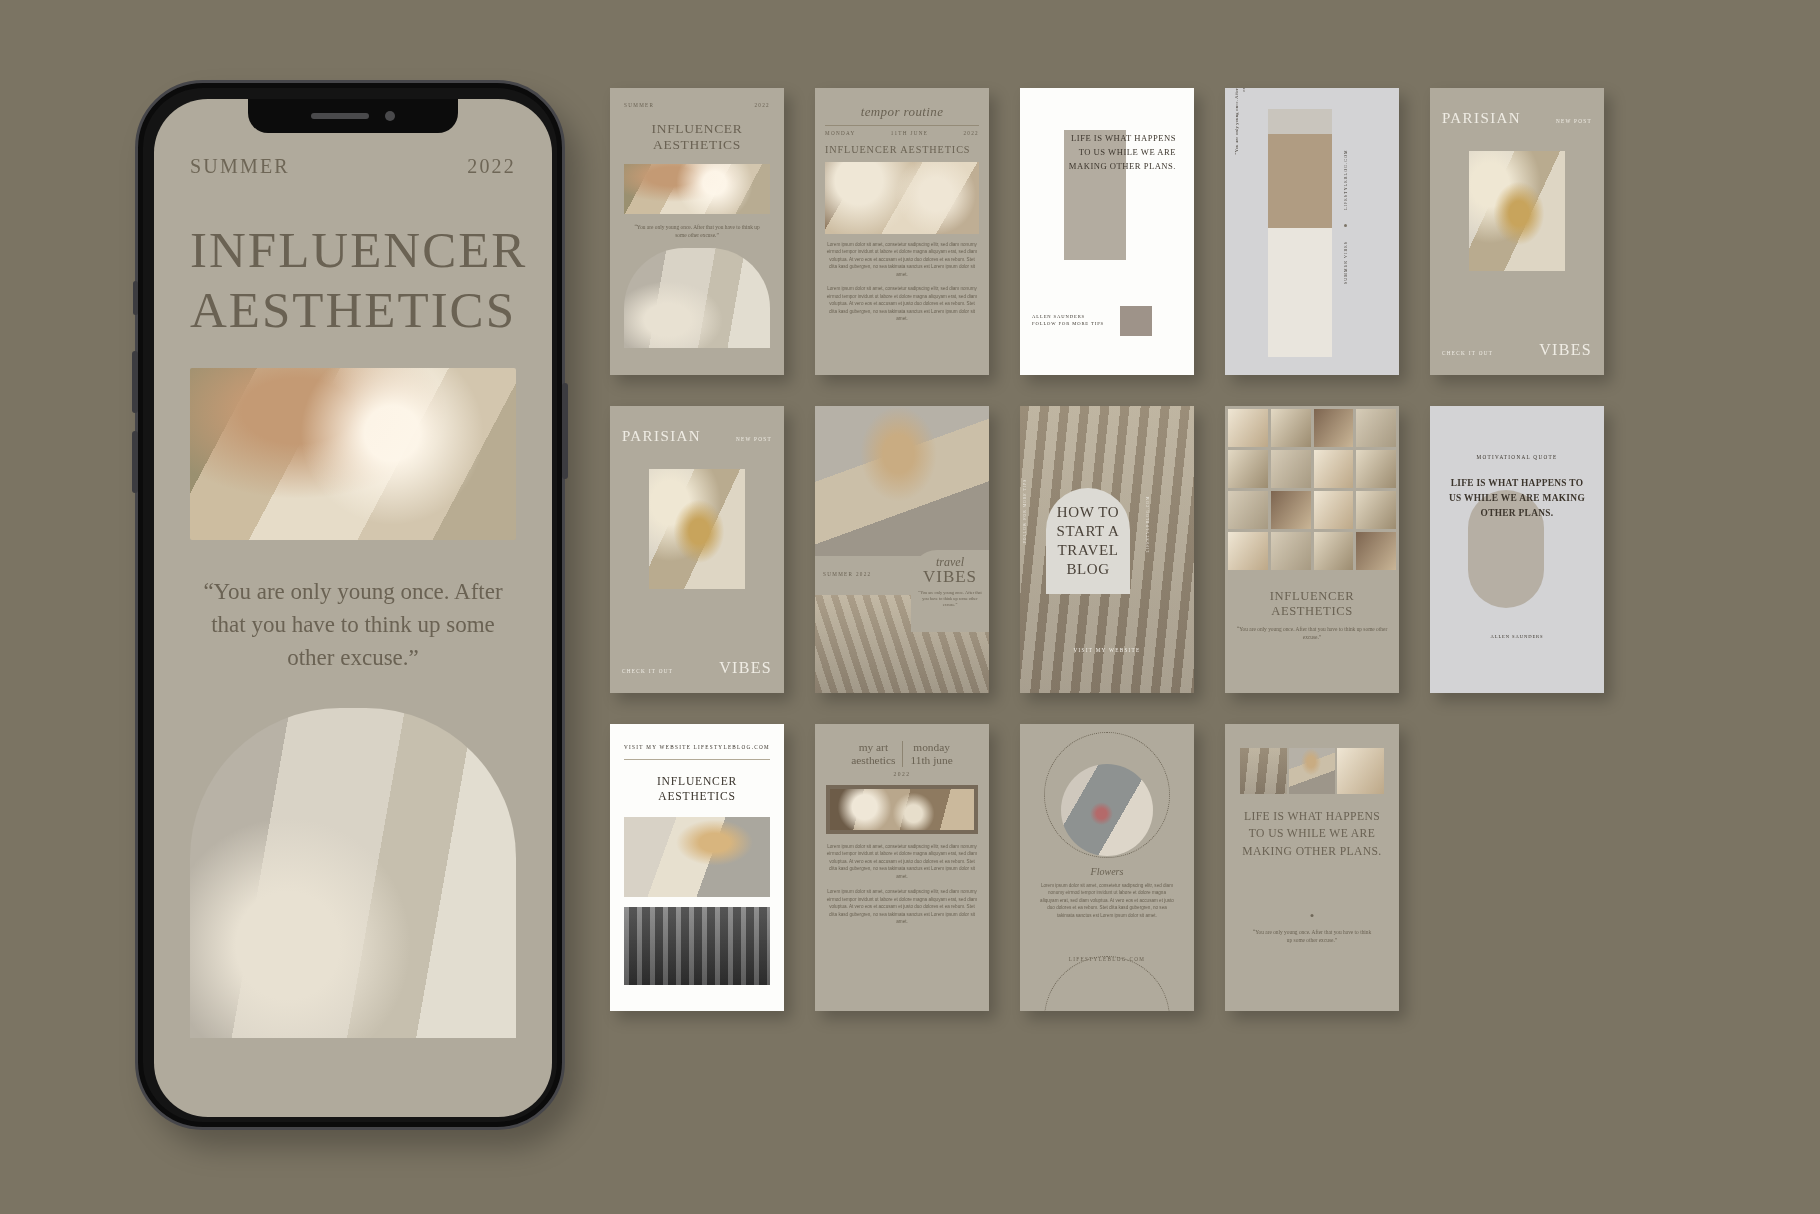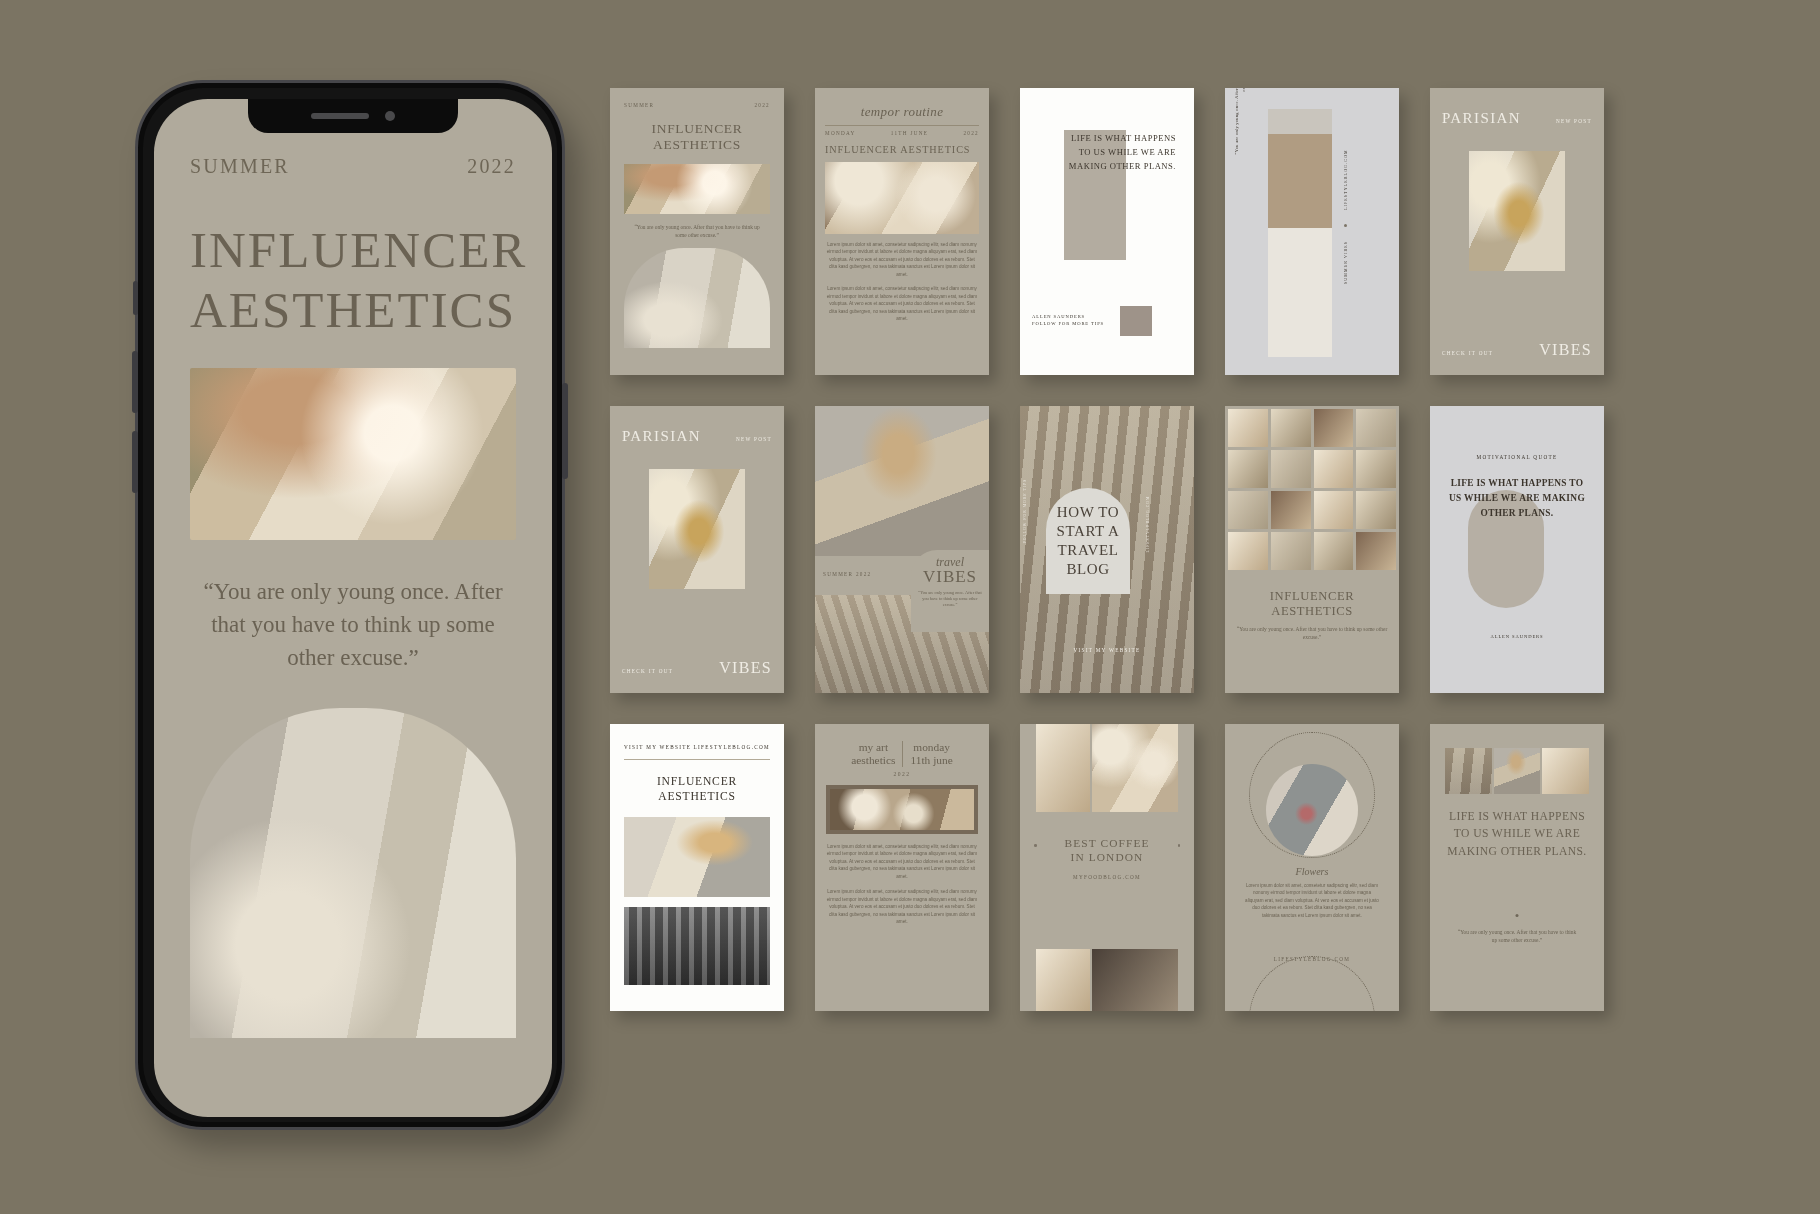--- a/index.html
+++ b/index.html
@@ -528,41 +528,20 @@
         <div class="c12-stamp">
           <div class="c12-stamp-in ph ph-stamp"></div>
         </div>
         <div class="c12-body">
           <p class="lorem">Lorem ipsum dolor sit amet, consetetur sadipscing elitr, sed diam nonumy eirmod tempor invidunt ut labore et dolore magna aliquyam erat, sed diam voluptua. At vero eos et accusam et justo duo dolores et ea rebum. Stet clita kasd gubergren, no sea takimata sanctus est Lorem ipsum dolor sit amet.</p>
           <p class="lorem">Lorem ipsum dolor sit amet, consetetur sadipscing elitr, sed diam nonumy eirmod tempor invidunt ut labore et dolore magna aliquyam erat, sed diam voluptua. At vero eos et accusam et justo duo dolores et ea rebum. Stet clita kasd gubergren, no sea takimata sanctus est Lorem ipsum dolor sit amet.</p>
         </div>
       </div>
     </div>
 
-    <div class="card">
-      <div class="c13-top">
-        <div class="ph ph-tile2" style="width:38%;height:100%"></div>
-        <div class="ph ph-coffee" style="flex:1;height:100%"></div>
-      </div>
-      <div class="c13-dots">
-        <span class="c13-dot"></span>
-        <span class="c13-dot"></span>
-      </div>
-      <div class="c13-mid">
-        <div class="c13-h">
-          <div>BEST COFFEE</div>
-          <div>IN LONDON</div>
-        </div>
-        <div class="eyebrow c13-url">MYFOODBLOG.COM</div>
-      </div>
-      <div class="c13-bot">
-        <div class="ph ph-tile2" style="width:38%;height:100%"></div>
-        <div class="ph ph-dark" style="flex:1;height:100%"></div>
-      </div>
-    </div>
 
     <div class="card">
       <div class="c14-ring"></div>
       <div class="c14-ring2"></div>
       <div class="c14-circ ph ph-flowers"></div>
       <div class="c14-t">Flowers</div>
       <p class="lorem c14-p">Lorem ipsum dolor sit amet, consetetur sadipscing elitr, sed diam nonumy eirmod tempor invidunt ut labore et dolore magna aliquyam erat, sed diam voluptua. At vero eos et accusam et justo duo dolores et ea rebum. Stet clita kasd gubergren, no sea takimata sanctus est Lorem ipsum dolor sit amet.</p>
       <div class="eyebrow c14-url">LIFESTYLEBLOG.COM</div>
     </div>
 

